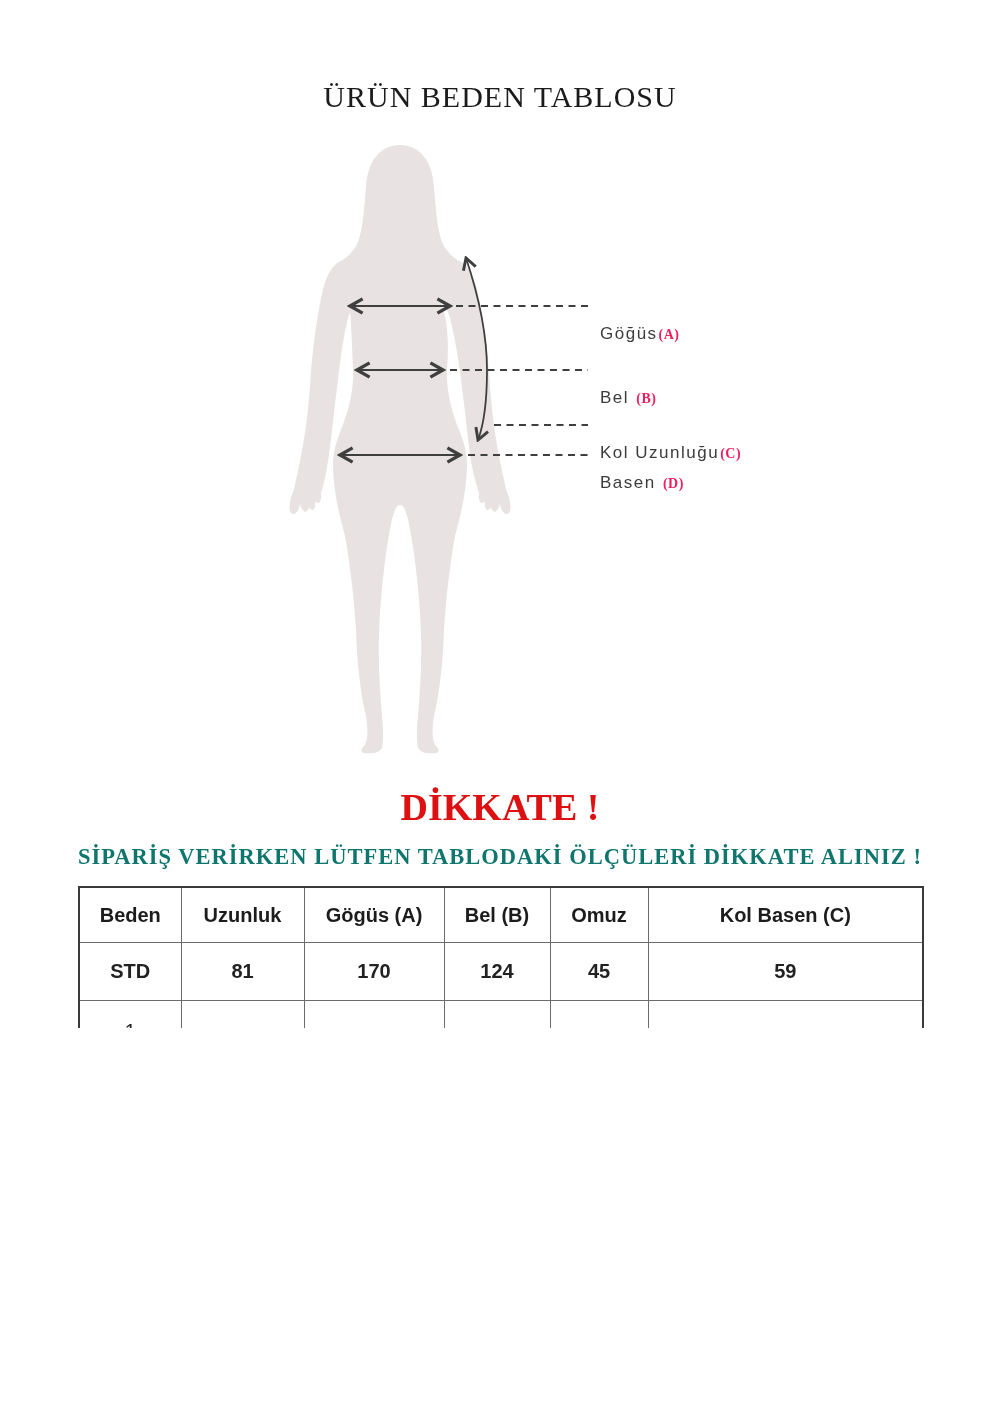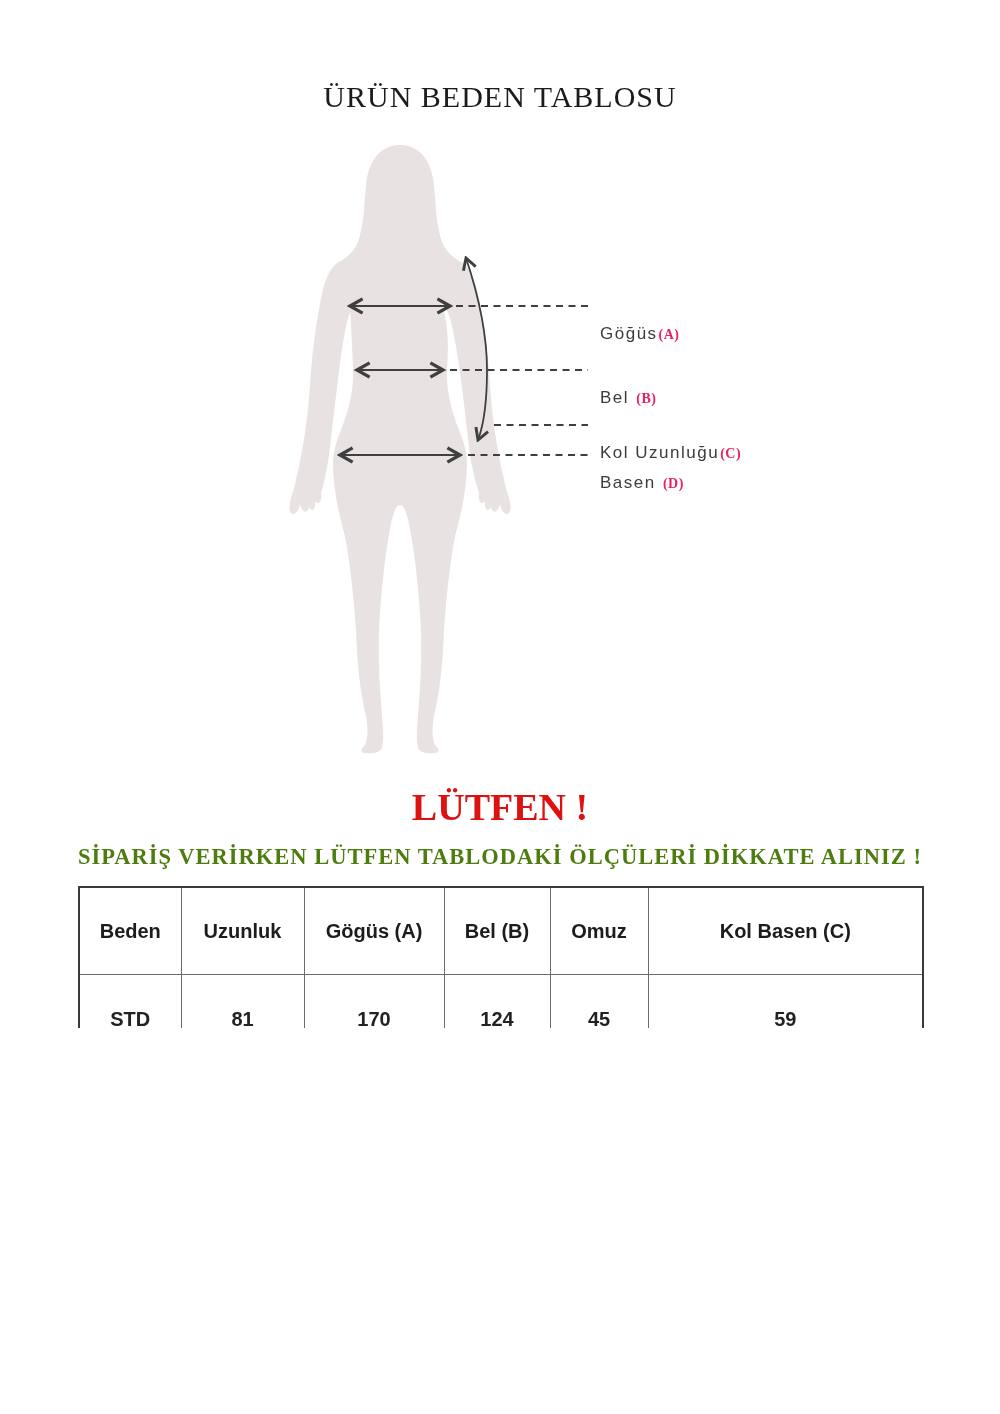--- a/index.html
+++ b/index.html
@@ -30,31 +30,31 @@
   .lbl-3{top:444px;}
   
   .important-heading{
     position:absolute;top:785px;left:0;width:1000px;text-align:center;
     font-family:"Liberation Serif",serif;font-weight:bold;font-size:38px;
     color:#dd1111;
   }
   .warning-text{
     position:absolute;top:844px;left:0;width:1000px;text-align:center;
     font-family:"Liberation Serif",serif;font-weight:bold;font-size:22.5px;
-    letter-spacing:1px;color:#4d7c0f;white-space:nowrap;
+    letter-spacing:1px;color:#0f766e;white-space:nowrap;
   }
   
   .table-wrap{position:absolute;top:886px;left:78px;}
   table.size-table{
     border-collapse:collapse;table-layout:fixed;width:844px;
     border:2px solid #3a3a3a;
   }
   table.size-table th,table.size-table td{
     border:1px solid #6b6b6b;text-align:center;vertical-align:middle;
-    font-size:20px;color:#1c1c1c;padding:16px;overflow:hidden;
+    font-size:20px;color:#1c1c1c;padding:0;overflow:hidden;
   }
   table.size-table th{font-weight:bold;height:54px;}
   table.size-table tr.row-0 td{height:57px;font-weight:700;color:#222;}
   table.size-table tr.row-1 td{height:60px;font-weight:400;color:#222;}
 </style>
 </head>
 <body>
 
 <div class="page">
 
@@ -150,21 +150,21 @@
   <div class="measure-label lbl-1">
     <span>Bel </span><span class="letter">(B)</span>
   </div>
   <div class="measure-label lbl-2">
     <span>Kol Uzunluğu</span><span class="letter">(C)</span>
   </div>
   <div class="measure-label lbl-3">
     <span>Basen </span><span class="letter">(D)</span>
   </div>
 
-  <div class="important-heading">LÜTFEN !</div>
+  <div class="important-heading">DİKKATE !</div>
   <div class="warning-text">SİPARİŞ VERİRKEN LÜTFEN TABLODAKİ ÖLÇÜLERİ DİKKATE ALINIZ !</div>
 
   <div class="table-wrap">
     <table class="size-table">
       <colgroup>
         <col style="width:102px">
           <col style="width:123px">
           <col style="width:140px">
         <col style="width:106px">
           <col style="width:98px">

